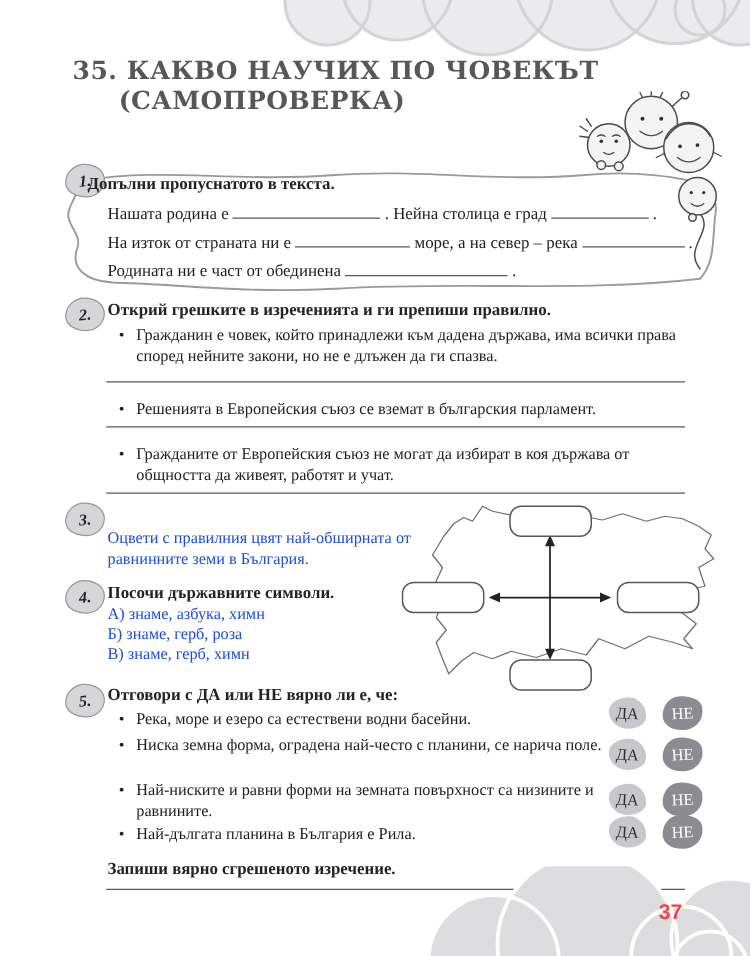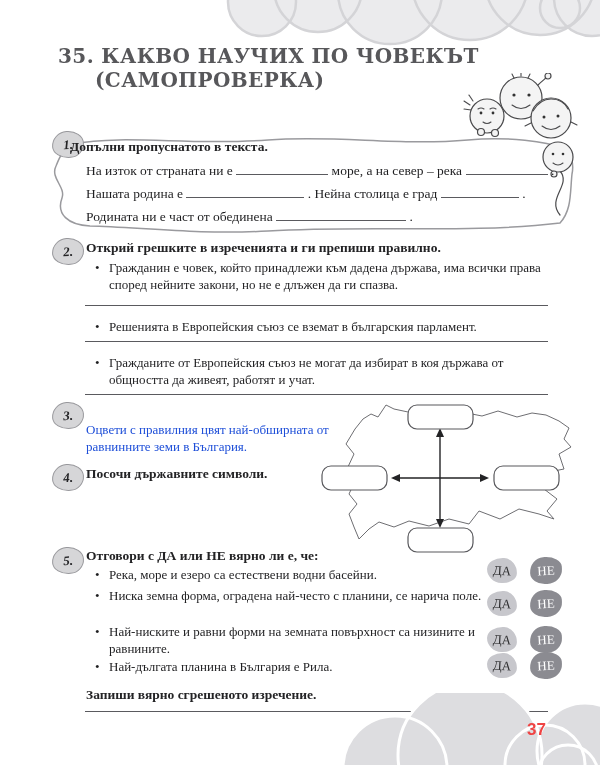--- a/index.html
+++ b/index.html
@@ -126,31 +126,31 @@
         <circle cx="113" cy="81" r="1.3"></circle>
     </g>
   </svg>
 
   <div class="tnum" style="left:52px;top:131px">
     <span>1.</span>
   </div>
   <div class="head" style="left:70px;top:139px">Допълни пропуснатото в текста.</div>
   <div class="t1lines">
     <div>
+      <span>Нашата родина е</span>
+      <span class="blank w118"></span>
+      <span>. Нейна столица е град</span>
+      <span class="blank w78"></span>
+      <span>.</span>
+    </div>
+    <div>
       <span>На изток от страната ни е</span>
       <span class="blank w92"></span>
       <span>море, а на север – река</span>
       <span class="blank w82"></span>
-      <span>.</span>
-    </div>
-    <div>
-      <span>Нашата родина е</span>
-      <span class="blank w118"></span>
-      <span>. Нейна столица е град</span>
-      <span class="blank w78"></span>
       <span>.</span>
     </div>
     <div>
       <span>Родината ни е част от обединена</span>
       <span class="blank w130"></span>
       <span>.</span>
     </div>
   </div>
 
   <div class="tnum" style="left:52px;top:238px">
@@ -203,20 +203,25 @@
       <rect x="10" y="70" width="65" height="24" rx="9"></rect>
       <rect x="182" y="70" width="65" height="24" rx="9"></rect>
       <rect x="96" y="132" width="65" height="24" rx="9"></rect>
     </g>
   </svg>
 
   <div class="tnum" style="left:52px;top:464px">
     <span>4.</span>
   </div>
   <div class="head" style="left:86px;top:466px">Посочи държавните символи.</div>
+  <div class="abs body-txt" style="left:86px;top:483px;line-height:16px">
+    <div>А) знаме, азбука, химн</div>
+    <div>Б) знаме, герб, роза</div>
+    <div>В) знаме, герб, химн</div>
+  </div>
 
   <div class="tnum" style="left:52px;top:547px">
     <span>5.</span>
   </div>
   <div class="head" style="left:86px;top:548px">Отговори с ДА или НЕ вярно ли е, че:</div>
 
   <div class="bullet-row" style="left:95px;top:566px;width:390px">
     <span class="bdot">•</span>
     <span>Река, море и езеро са естествени водни басейни.</span>
   </div>

